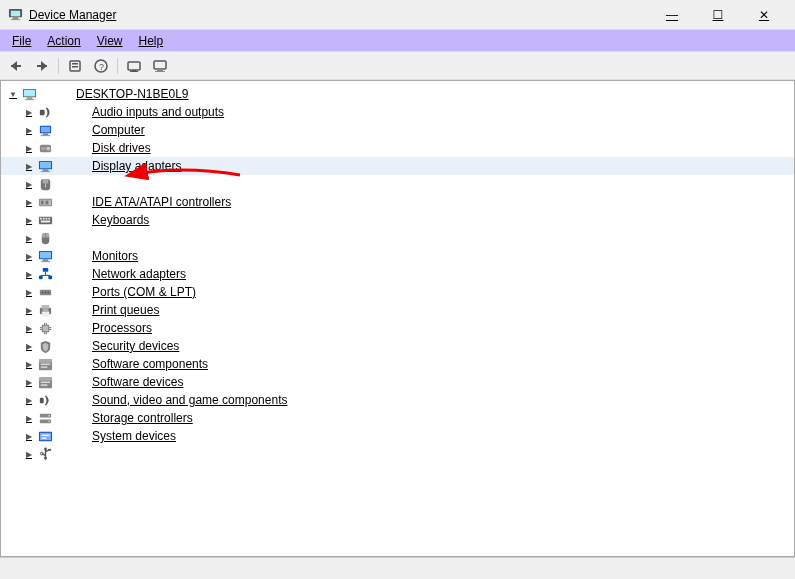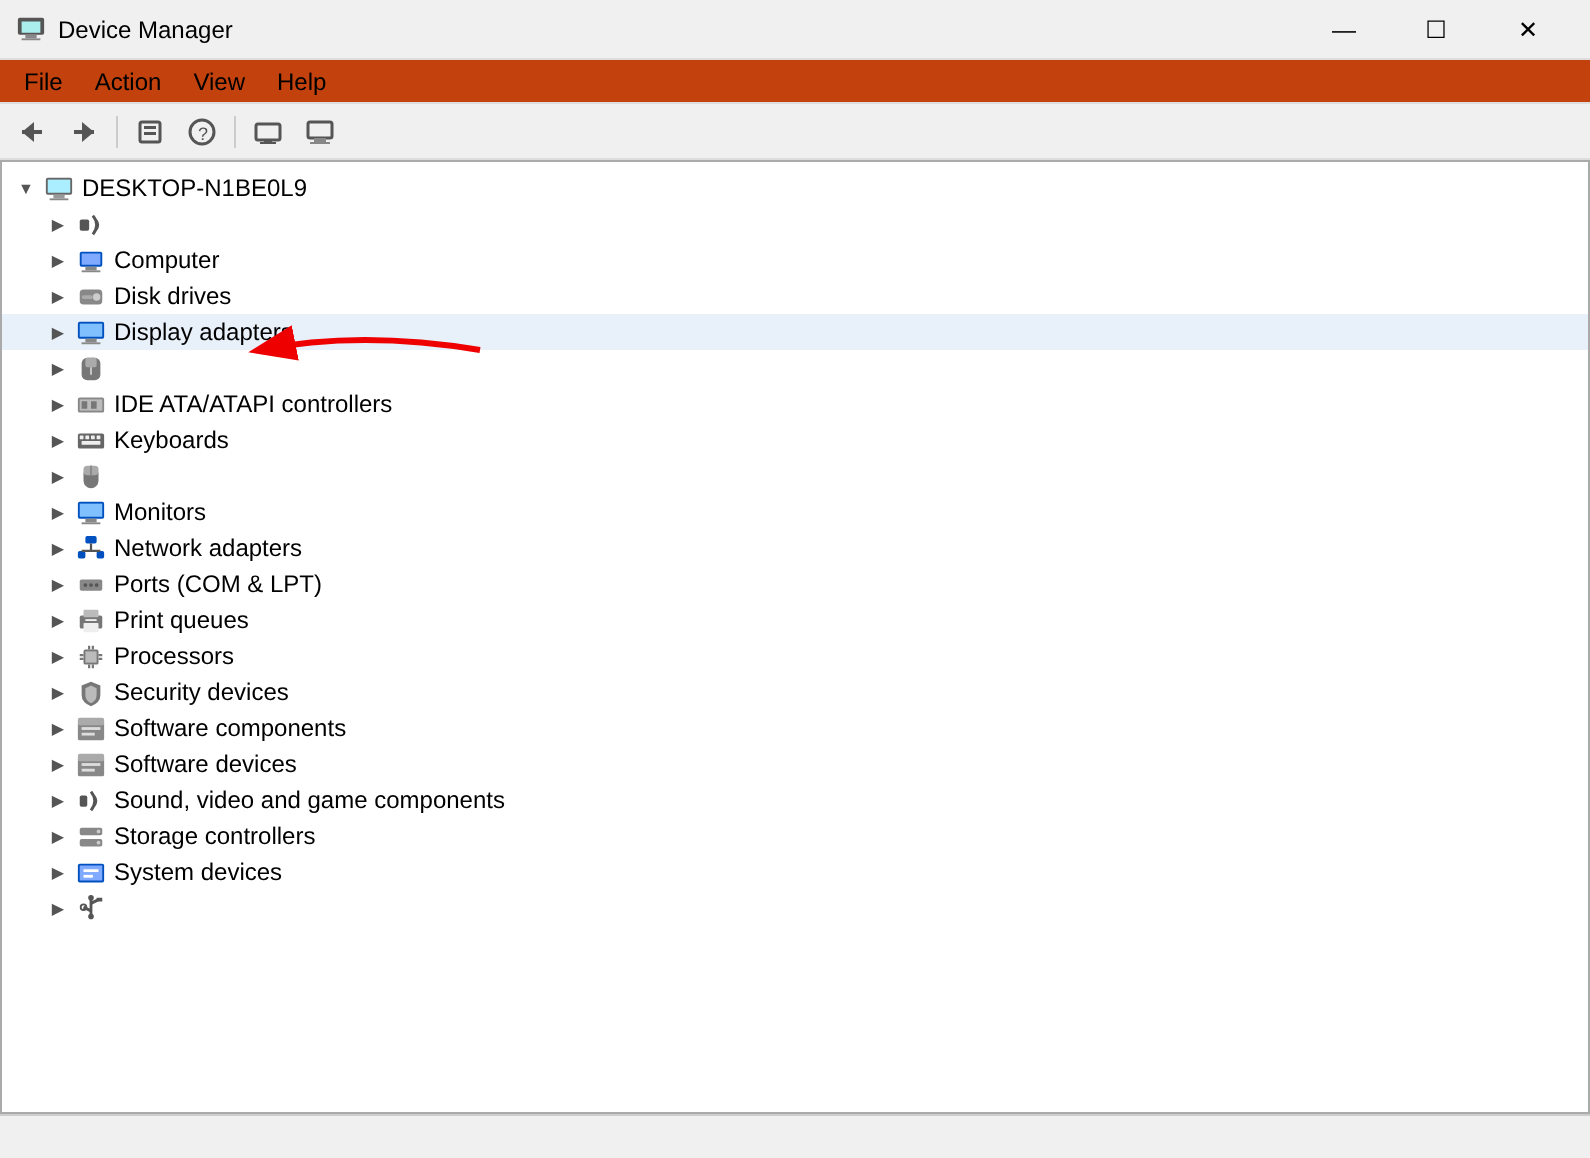--- a/index.html
+++ b/index.html
@@ -46,21 +46,21 @@
       align-items: center;
       justify-content: center;
       color: #000;
     }
 
     
     .menu-bar {
       display: flex;
       align-items: center;
       height: 22px;
-      background: #c2410c;
+      background: #c4b5fd;
       padding: 0 4px;
       border-bottom: 1px solid #ddd;
     }
     .menu-item {
       padding: 2px 8px;
       cursor: pointer;
       font-size: 12px;
       color: #000;
     }
 
@@ -133,20 +133,21 @@
       width: 16px;
       height: 16px;
       margin-right: 4px;
       display: flex;
       align-items: center;
       justify-content: center;
       flex-shrink: 0;
     }
     .tree-item .item-label {
       font-size: 12px;
+      margin-left: 35px;
     }
 
     
     .l1 { padding-left: 4px; }
     .l2 { padding-left: 20px; }
 
     
     .status-bar {
       height: 22px;
       background: #f0f0f0;
@@ -165,21 +166,21 @@
       left: 120px;
       pointer-events: none;
     }
 
     
     .svg-icon { width: 15px; height: 15px; }
   </style>
 </head>
 <body>
 
-<div style="position:relative; width:795px; height:430px;">
+<div style="position:relative; width:795px; height:430px;text-decoration:underline;">
 
   <div class="title-bar">
     <div class="title-bar-left">
 
       <svg class="svg-icon" viewBox="0 0 16 16">
         <rect x="1" y="2" width="14" height="9" rx="1" fill="#555"></rect>
         <rect x="3" y="4" width="10" height="6" fill="#aee"></rect>
         <rect x="5" y="11" width="6" height="2" fill="#888"></rect>
         <rect x="3" y="13" width="10" height="1" fill="#888"></rect>
       </svg>
@@ -261,20 +262,21 @@
 
       <div class="tree-item l2">
         <div class="expand-arrow">▶</div>
         <div class="item-icon">
           <svg width="15" height="15" viewBox="0 0 16 16">
             <rect x="2" y="5" width="5" height="6" rx="1" fill="#555"></rect>
             <path d="M9 3 Q13 8 9 13" fill="none" stroke="#555" stroke-width="1.5"></path>
             <path d="M10.5 5 Q13 8 10.5 11" fill="none" stroke="#555" stroke-width="1.2"></path>
           </svg>
         </div>
+        <span class="item-label">Audio inputs and outputs</span>
       </div>
 
       <div class="tree-item l2">
         <div class="expand-arrow">▶</div>
         <div class="item-icon">
           <svg width="15" height="15" viewBox="0 0 16 16">
             <rect x="2" y="3" width="12" height="8" rx="1" fill="#0050c0"></rect>
             <rect x="3" y="4" width="10" height="6" fill="#80aaff"></rect>
             <rect x="5" y="11" width="6" height="2" fill="#888"></rect>
             <rect x="3" y="13" width="10" height="1" fill="#888"></rect>

